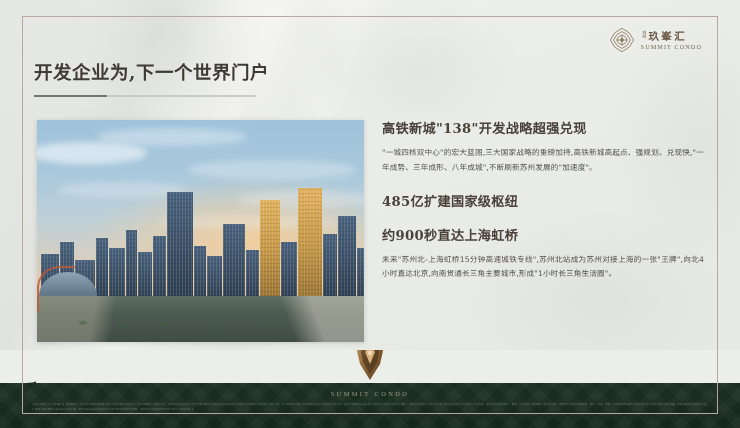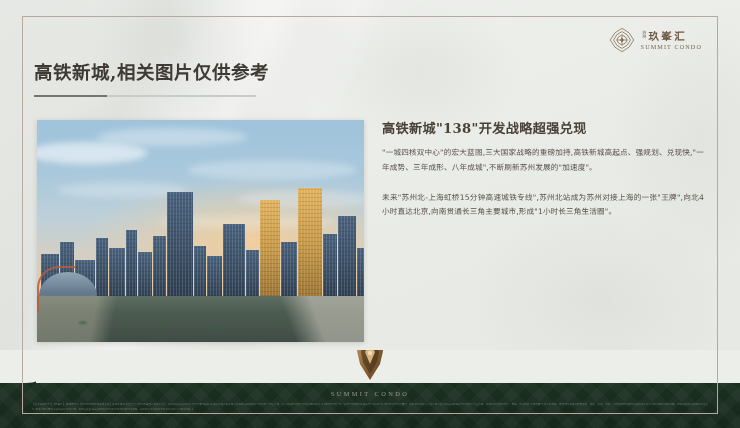--- a/index.html
+++ b/index.html
@@ -277,21 +277,21 @@
     <div class="brand-text">
       <div class="brand-row">
         <span class="brand-sub-cn">苏州</span>
         <span class="brand-cn">玖峯汇</span>
       </div>
       <div class="brand-en">SUMMIT CONDO</div>
     </div>
   </div>
 
   <div class="headline-wrap">
-    <div class="headline">高铁新城,相关图片仅供参考</div>
+    <div class="headline">开发企业为,下一个世界门户</div>
     <div class="rule"></div>
   </div>
 
   <div class="photo">
     <div class="sky"></div>
 
     <div class="cloud" style="left:-10px;  top:22px;  width:120px; height:22px;"></div>
     <div class="cloud" style="left:60px;   top:8px;   width:150px; height:18px; opacity:.6;"></div>
     <div class="cloud" style="left:150px;  top:40px;  width:170px; height:20px; opacity:.5;"></div>
     <div class="cloud" style="left:20px;   top:62px;  width:130px; height:16px; opacity:.45;"></div>
@@ -326,23 +326,25 @@
   </div>
 
   <div class="content">
 
     <div class="block">
       <div class="block-title">高铁新城"138"开发战略超强兑现</div>
       <div class="block-body">"一城四核双中心"的宏大蓝图,三大国家战略的重磅加持,高铁新城高起点、强规划、兑现快,"一年成势、三年成形、八年成城",不断刷新苏州发展的"加速度"。</div>
     </div>
 
     <div class="block">
+      <div class="block-title">485亿扩建国家级枢纽</div>
     </div>
 
     <div class="block">
+      <div class="block-title">约900秒直达上海虹桥</div>
       <div class="block-body">未来"苏州北-上海虹桥15分钟高速城铁专线",苏州北站成为苏州对接上海的一张"王牌",向北4小时直达北京,向南贯通长三角主要城市,形成"1小时长三角生活圈"。</div>
     </div>
 
   </div>
 
   <div class="footer">
     <div class="footer-curve"></div>
     <div class="footer-sheet"></div>
     <div class="footer-border"></div>
 

